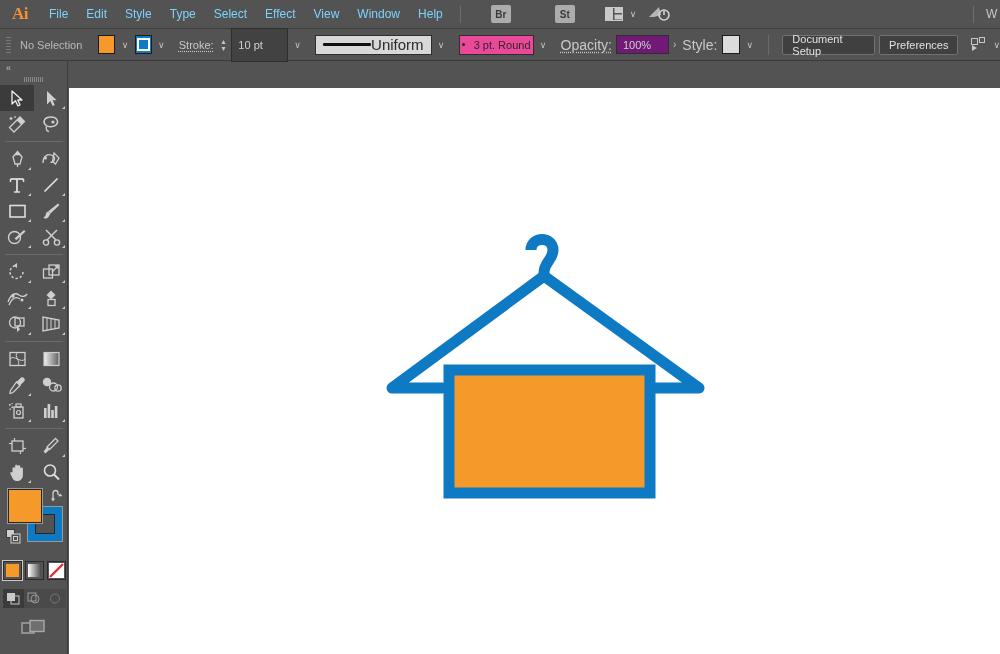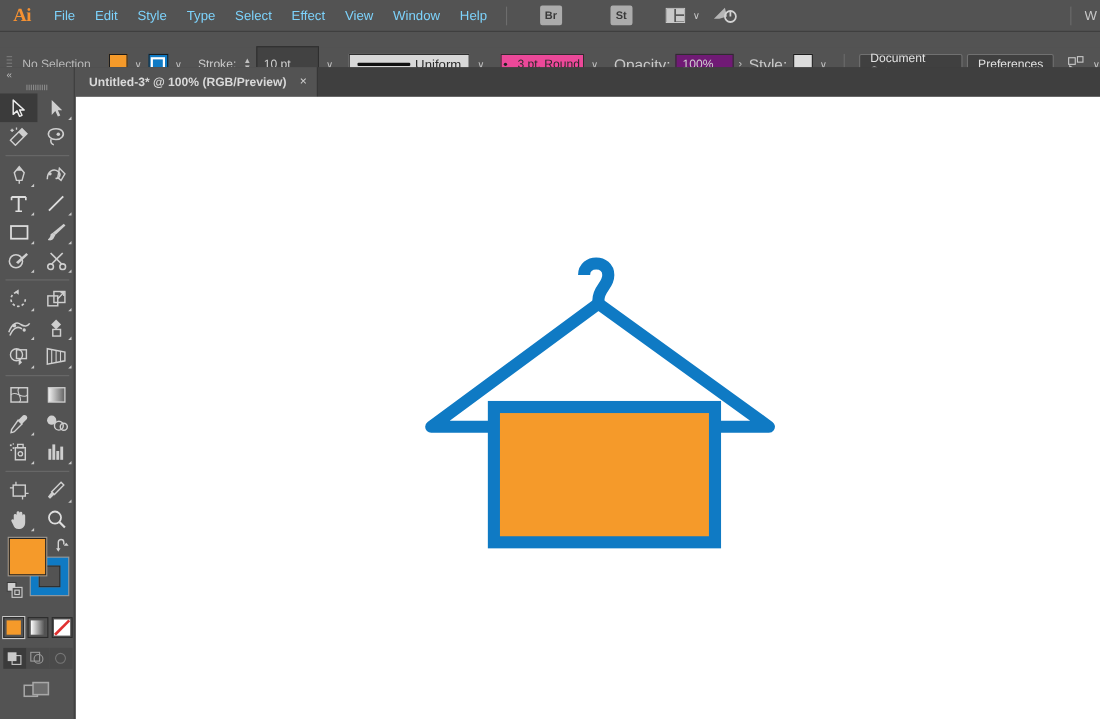--- a/index.html
+++ b/index.html
@@ -51,21 +51,21 @@
     color: #c8c8c8; font-size: 12px; padding-right: 2px;
     overflow: hidden; width: 14px;
   }
   .mb-ws-sep {
     position: absolute; right: 26px; top: 6px;
     width: 1px; height: 17px; background: #6d6d6d;
   }
 
   
   .optbar {
-    position: absolute; top: 43px; left: 0; width: 1000px; height: 32px;
+    position: absolute; top: 29px; left: 0; width: 1000px; height: 32px;
     background: #535353;
     display: flex; align-items: center;
     border-bottom: 1px solid #3a3a3a;
   }
   .grip {
     width: 9px; height: 20px; margin: 0 4px 0 4px;
     display: flex; flex-direction: column; justify-content: center; gap: 2px;
   }
   .grip i { display: block; height: 1px; background: #7a7a7a; width: 5px; margin-left: 2px; }
   .opt-label { color: #c9c9c9; font-size: 14px; white-space: nowrap; }
@@ -110,21 +110,21 @@
   .field-w60 { width: 62px; }
   .profile-box {
     height: 20px; width: 120px; background: #d8d8d8;
     border: 1px solid #2e2e2e; margin-left: 8px;
     display: flex; align-items: center; justify-content: space-between;
     padding: 0 7px;
   }
   .profile-box .pline {
     width: 48px; height: 3px; background: #101010; border-radius: 1px;
   }
-  .profile-box .ptxt { color: #2a2a2a; font-size: 12px; }
+  .profile-box .ptxt { color: #2a2a2a; font-size: 15px; }
   .brush-box {
     height: 20px; width: 84px; background: #ec4899;
     border: 1px solid #2e2e2e; margin-left: 8px;
     display: flex; align-items: center; justify-content: center; gap: 9px;
   }
   .brush-box .dot { width: 3px; height: 3px; border-radius: 50%; background: #222; }
   .brush-box .btxt { color: #2a2a2a; font-size: 11px; }
   .opacity-field {
     width: 58px; height: 19px; background: #701a75; border: 1px solid #2e2e2e;
     color: #d0d0d0; font-size: 11px; display: flex; align-items: center;
@@ -343,27 +343,20 @@
     <div class="align-ic">
       <svg width="18" height="16" viewBox="0 0 18 16">
         <rect x="1.5" y="1.5" width="6" height="6" fill="none" stroke="#c7c7c7"></rect>
         <rect x="9.5" y="0.5" width="5" height="5" fill="none" stroke="#c7c7c7"></rect>
         <path d="M2 8 L2 14 L7 11 Z" fill="#c7c7c7"></path>
       </svg>
     </div>
     <div class="mb-chev">∨</div>
   </div>
 
-  <div class="tabbar">
-    <div class="tabbar-lead"></div>
-    <div class="doctab">
-      <span class="tlabel">Untitled-3* @ 100% (RGB/Preview)</span>
-      <span class="tclose">×</span>
-    </div>
-  </div>
 
   <div class="toolbar">
     <div class="tb-collapse">«</div>
     <div class="tb-grip">
       <i></i>
         <i></i>
         <i></i>
         <i></i>
         <i></i>
         <i></i>

